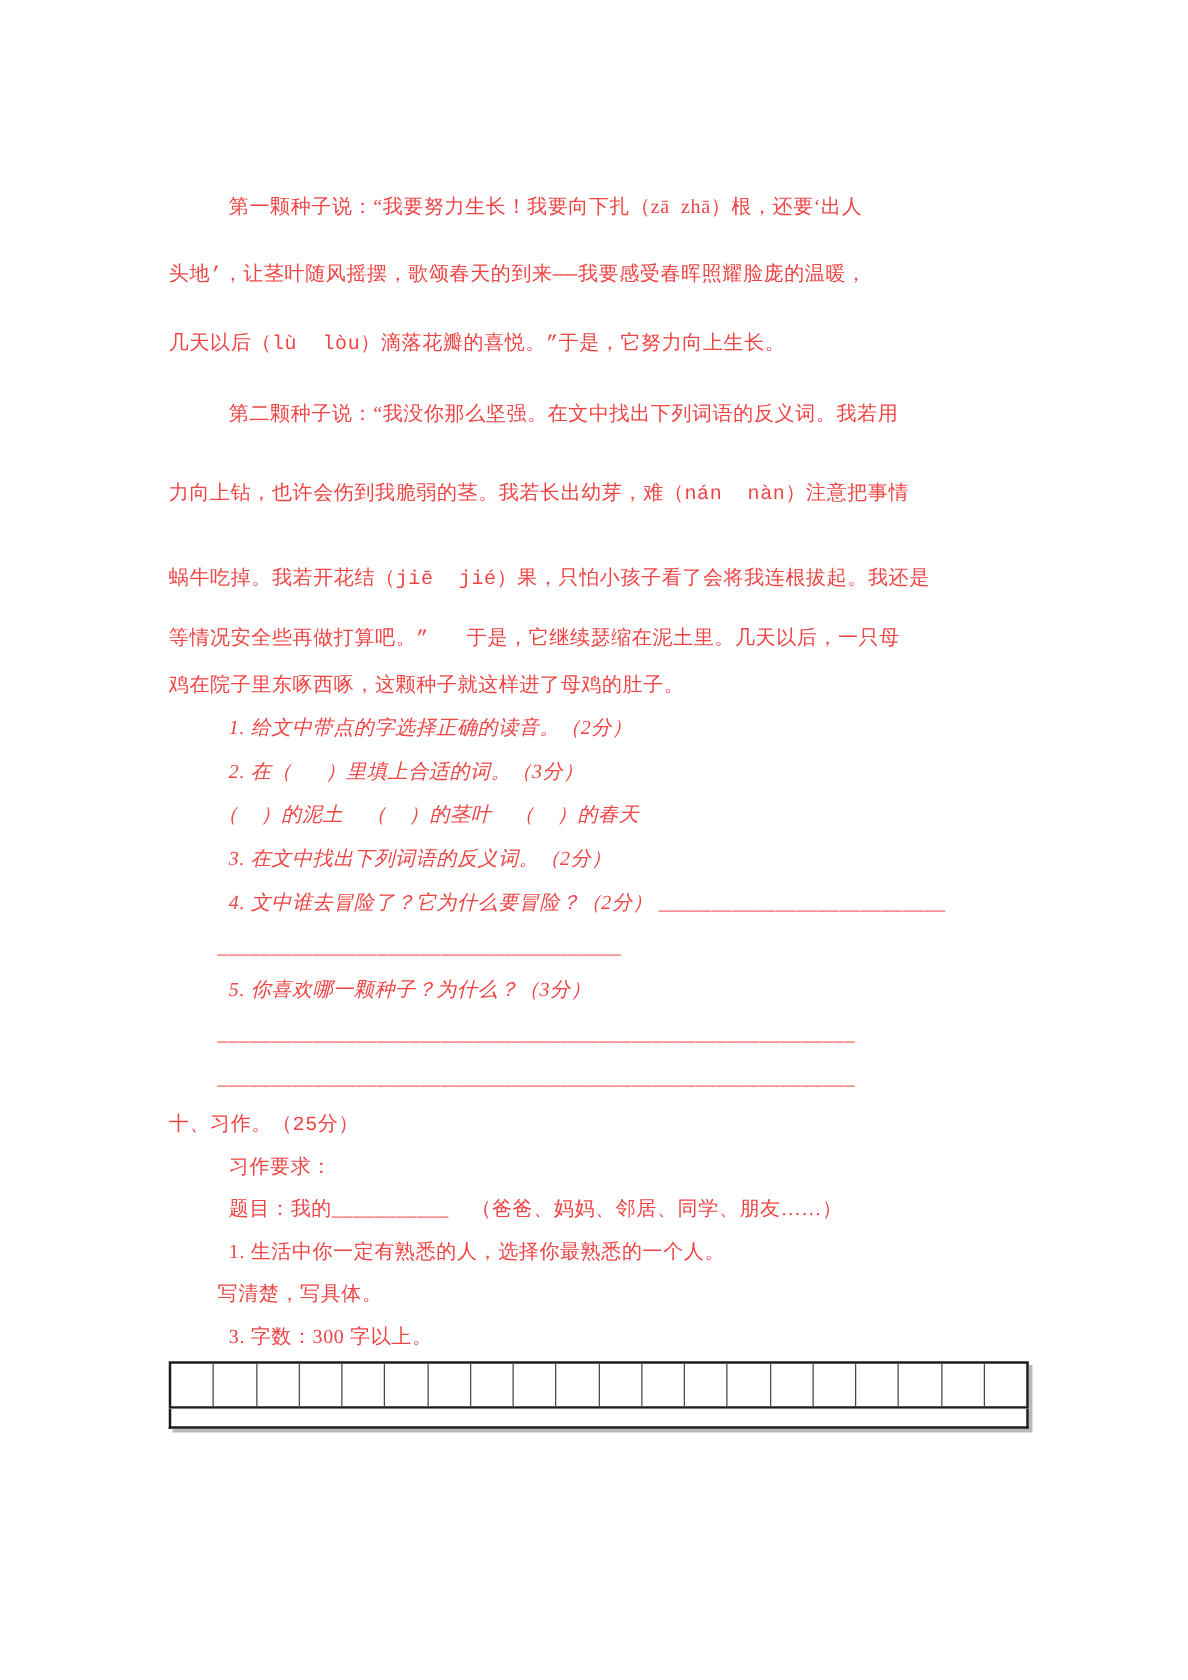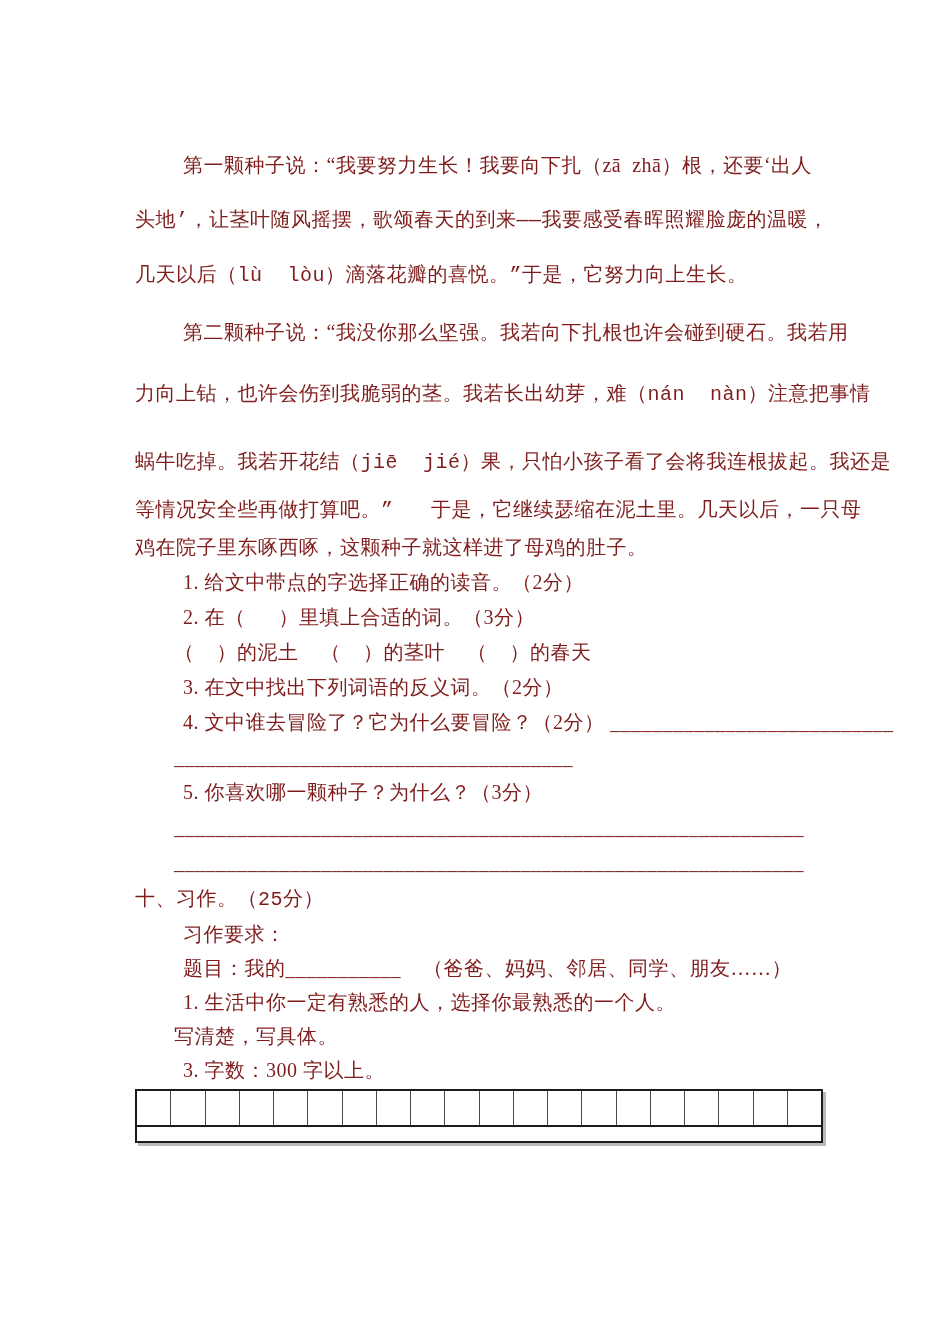--- a/index.html
+++ b/index.html
@@ -2,35 +2,35 @@
 <html><head>
 <meta charset="utf-8">
 <style>
   html,body{margin:0;padding:0;background:#ffffff;}
   .page{
     position:relative;
     width:950px;height:1148px;
     background:#ffffff;
     overflow:hidden;
     font-family:"Liberation Serif","DejaVu Serif",serif;
-    color:#7f1d1d;
-    font-size:20px;
+    color:#ef4444;
+    font-size:16px;
   }
   .content{position:absolute;left:135px;top:138px;width:715px;}
   .line{white-space:pre;letter-spacing:0.5px;}
   .ind0{margin-left:0;font-family:Liberation Mono, monospace;}
   .ind1{margin-left:48px;}
   .ind2{margin-left:39px;}
   .p1 .line{line-height:55px;}
   .p2{margin-top:5px;}
   .p2 .line{line-height:48px;}
   .p2 .line:nth-child(2){margin-top:15px;}
   .p2 .line:nth-child(3){margin-top:20px;}
   .p2 .line:nth-child(5){margin-top:-10px;}
-  .questions{margin-top:-8px;}
+  .questions{margin-top:-8px;font-style:italic;}
   .questions .line{line-height:35px;}
   .composition{margin-top:3px;}
   .composition .line{line-height:34px;}
   .grid-wrap{
     margin-top:2px;
     width:688px;
     box-shadow:3px 3px 0 rgba(130,130,130,0.55);
   }
   .grid-row{
     display:flex;
@@ -53,21 +53,21 @@
 <div class="page">
   <div class="content">
 
     <div class="p1">
         <div class="line ind1">第一颗种子说：“我要努力生长！我要向下扎（zā  zhā）根，还要‘出人</div>
         <div class="line ind0">头地’，让茎叶随风摇摆，歌颂春天的到来——我要感受春晖照耀脸庞的温暖，</div>
         <div class="line ind0">几天以后（lù  lòu）滴落花瓣的喜悦。”于是，它努力向上生长。</div>
       </div>
 
     <div class="p2">
-        <div class="line ind1">第二颗种子说：“我没你那么坚强。我若向下扎根也许会碰到硬石。我若用</div>
+        <div class="line ind1">第二颗种子说：“我没你那么坚强。在文中找出下列词语的反义词。我若用</div>
         <div class="line ind0">力向上钻，也许会伤到我脆弱的茎。我若长出幼芽，难（nán  nàn）注意把事情</div>
         <div class="line ind0">蜗牛吃掉。我若开花结（jiē  jié）果，只怕小孩子看了会将我连根拔起。我还是</div>
         <div class="line ind0">等情况安全些再做打算吧。”   于是，它继续瑟缩在泥土里。几天以后，一只母</div>
         <div class="line ind0">鸡在院子里东啄西啄，这颗种子就这样进了母鸡的肚子。</div>
       </div>
 
     <div class="questions">
         <div class="line ind1">1. 给文中带点的字选择正确的读音。（2分）</div>
         <div class="line ind1">2. 在（      ）里填上合适的词。（3分）</div>
         <div class="line ind2">（    ）的泥土    （    ）的茎叶    （    ）的春天</div>

